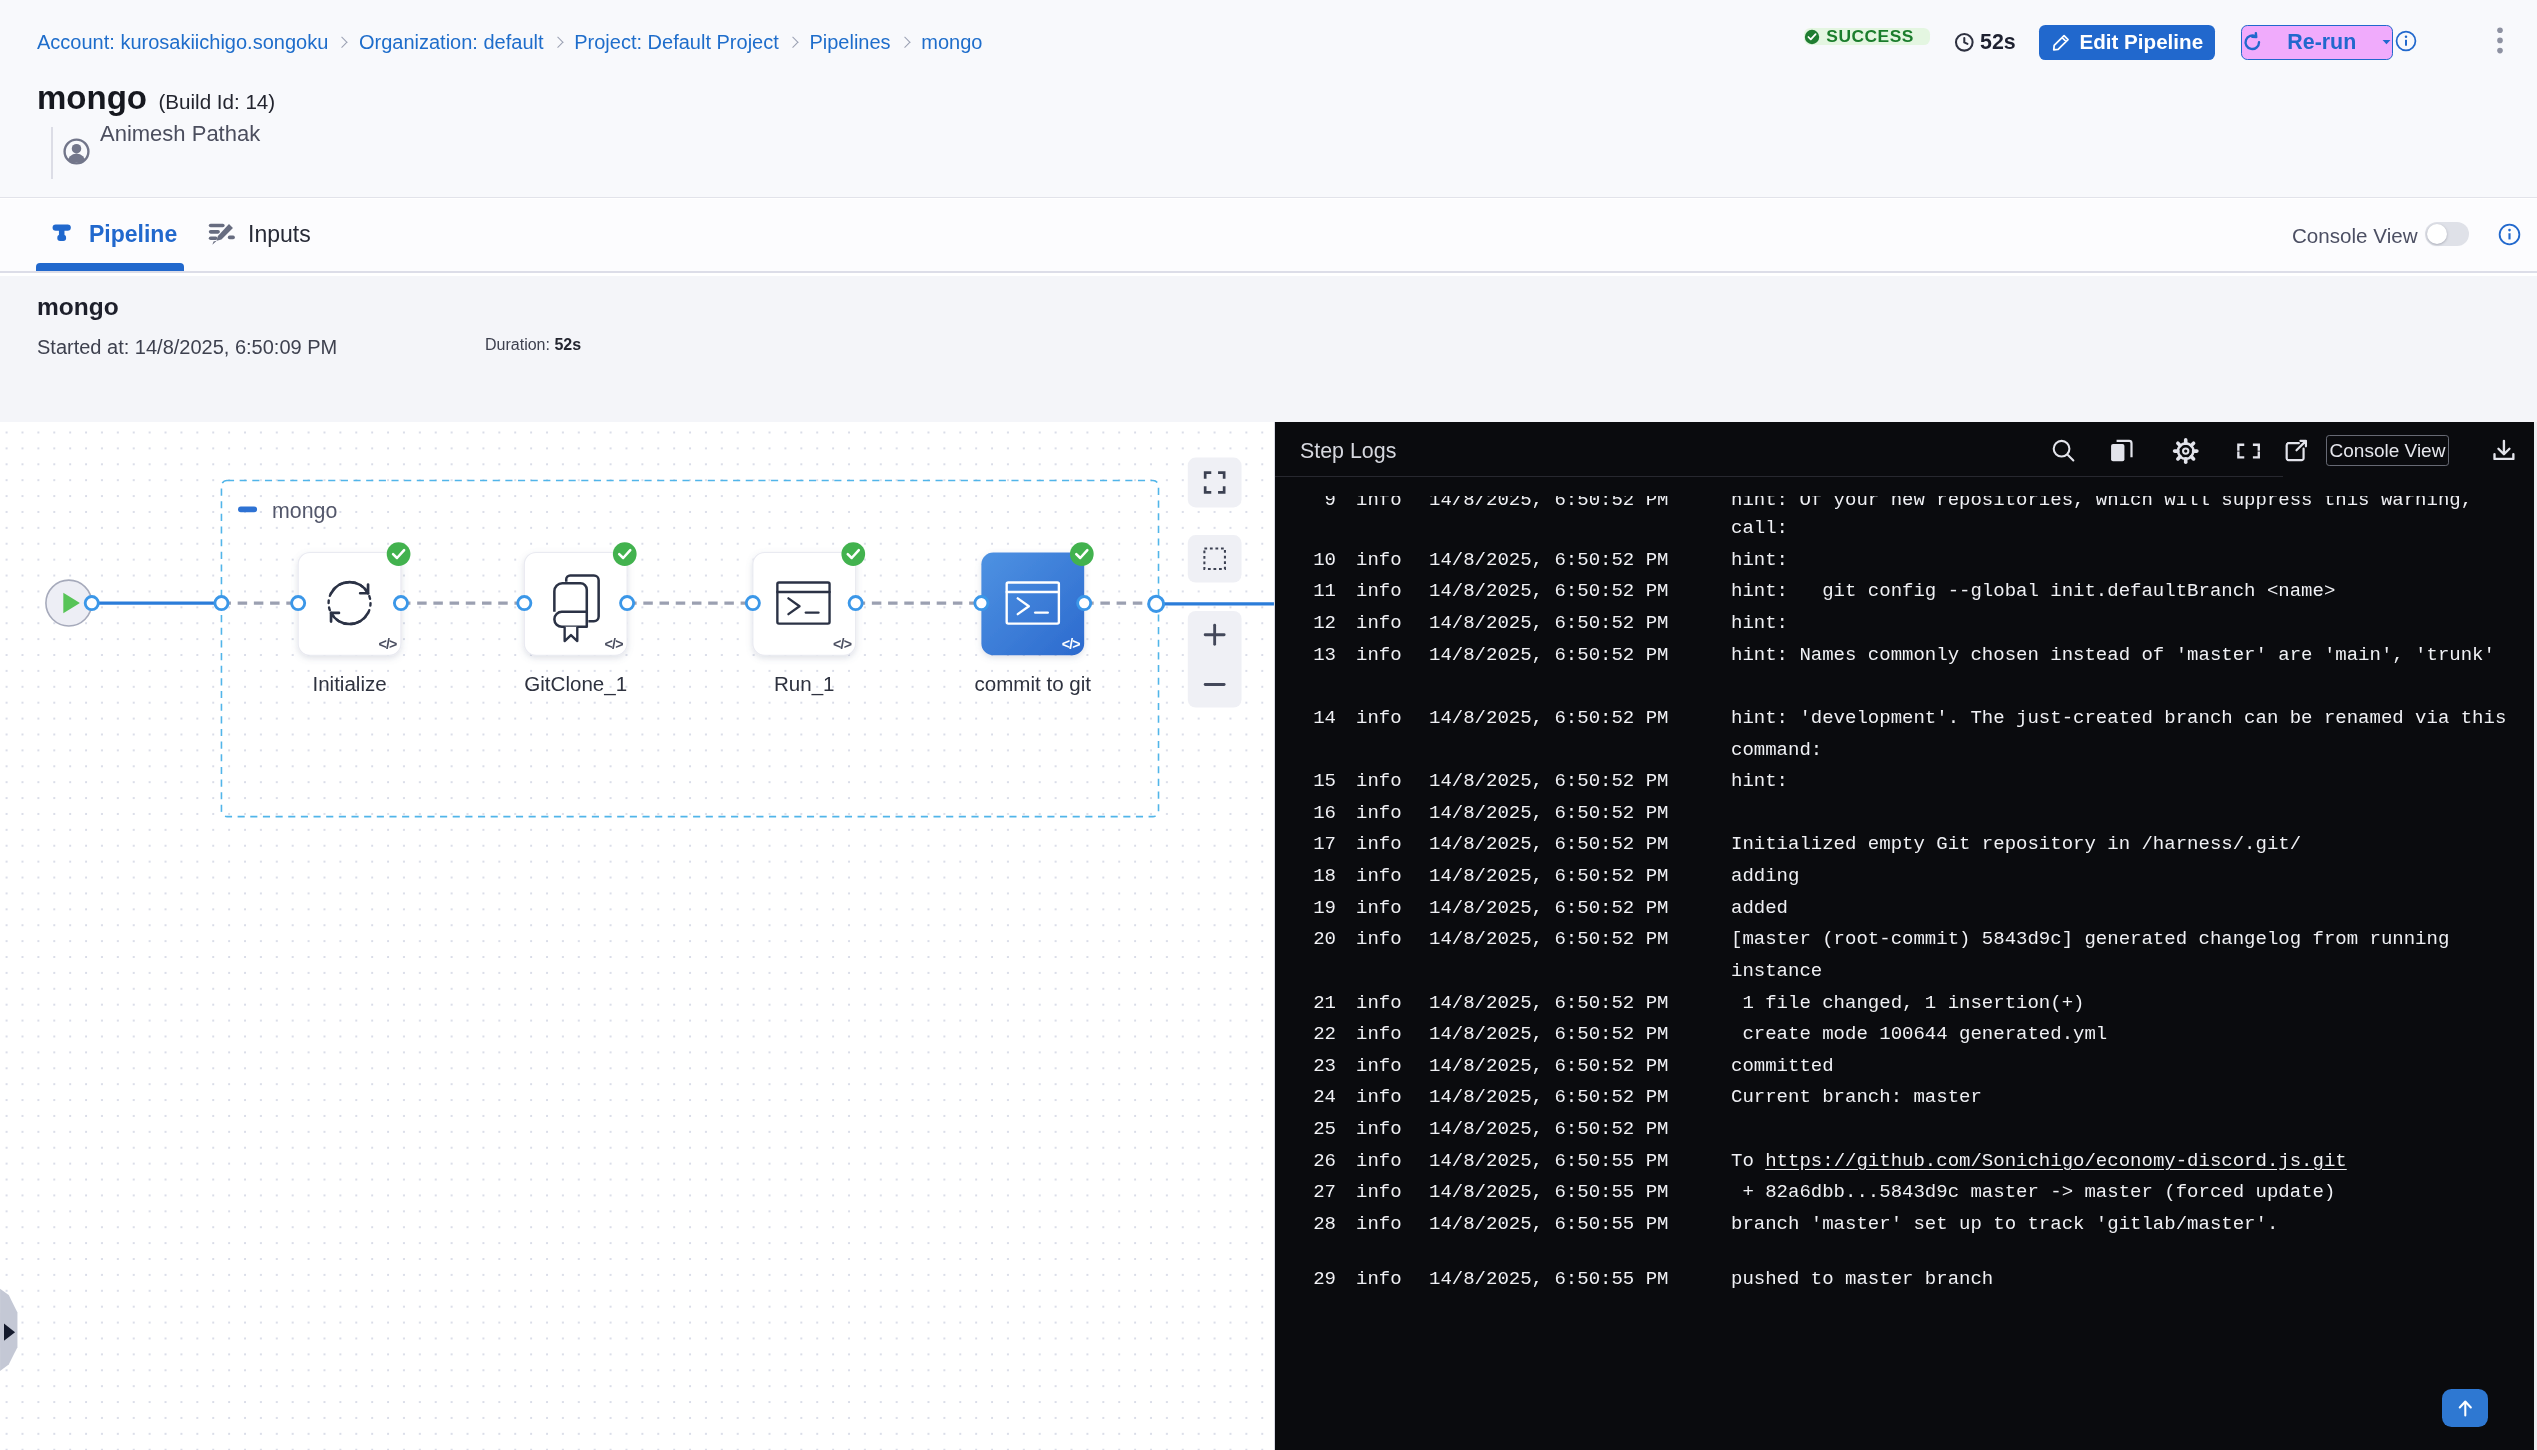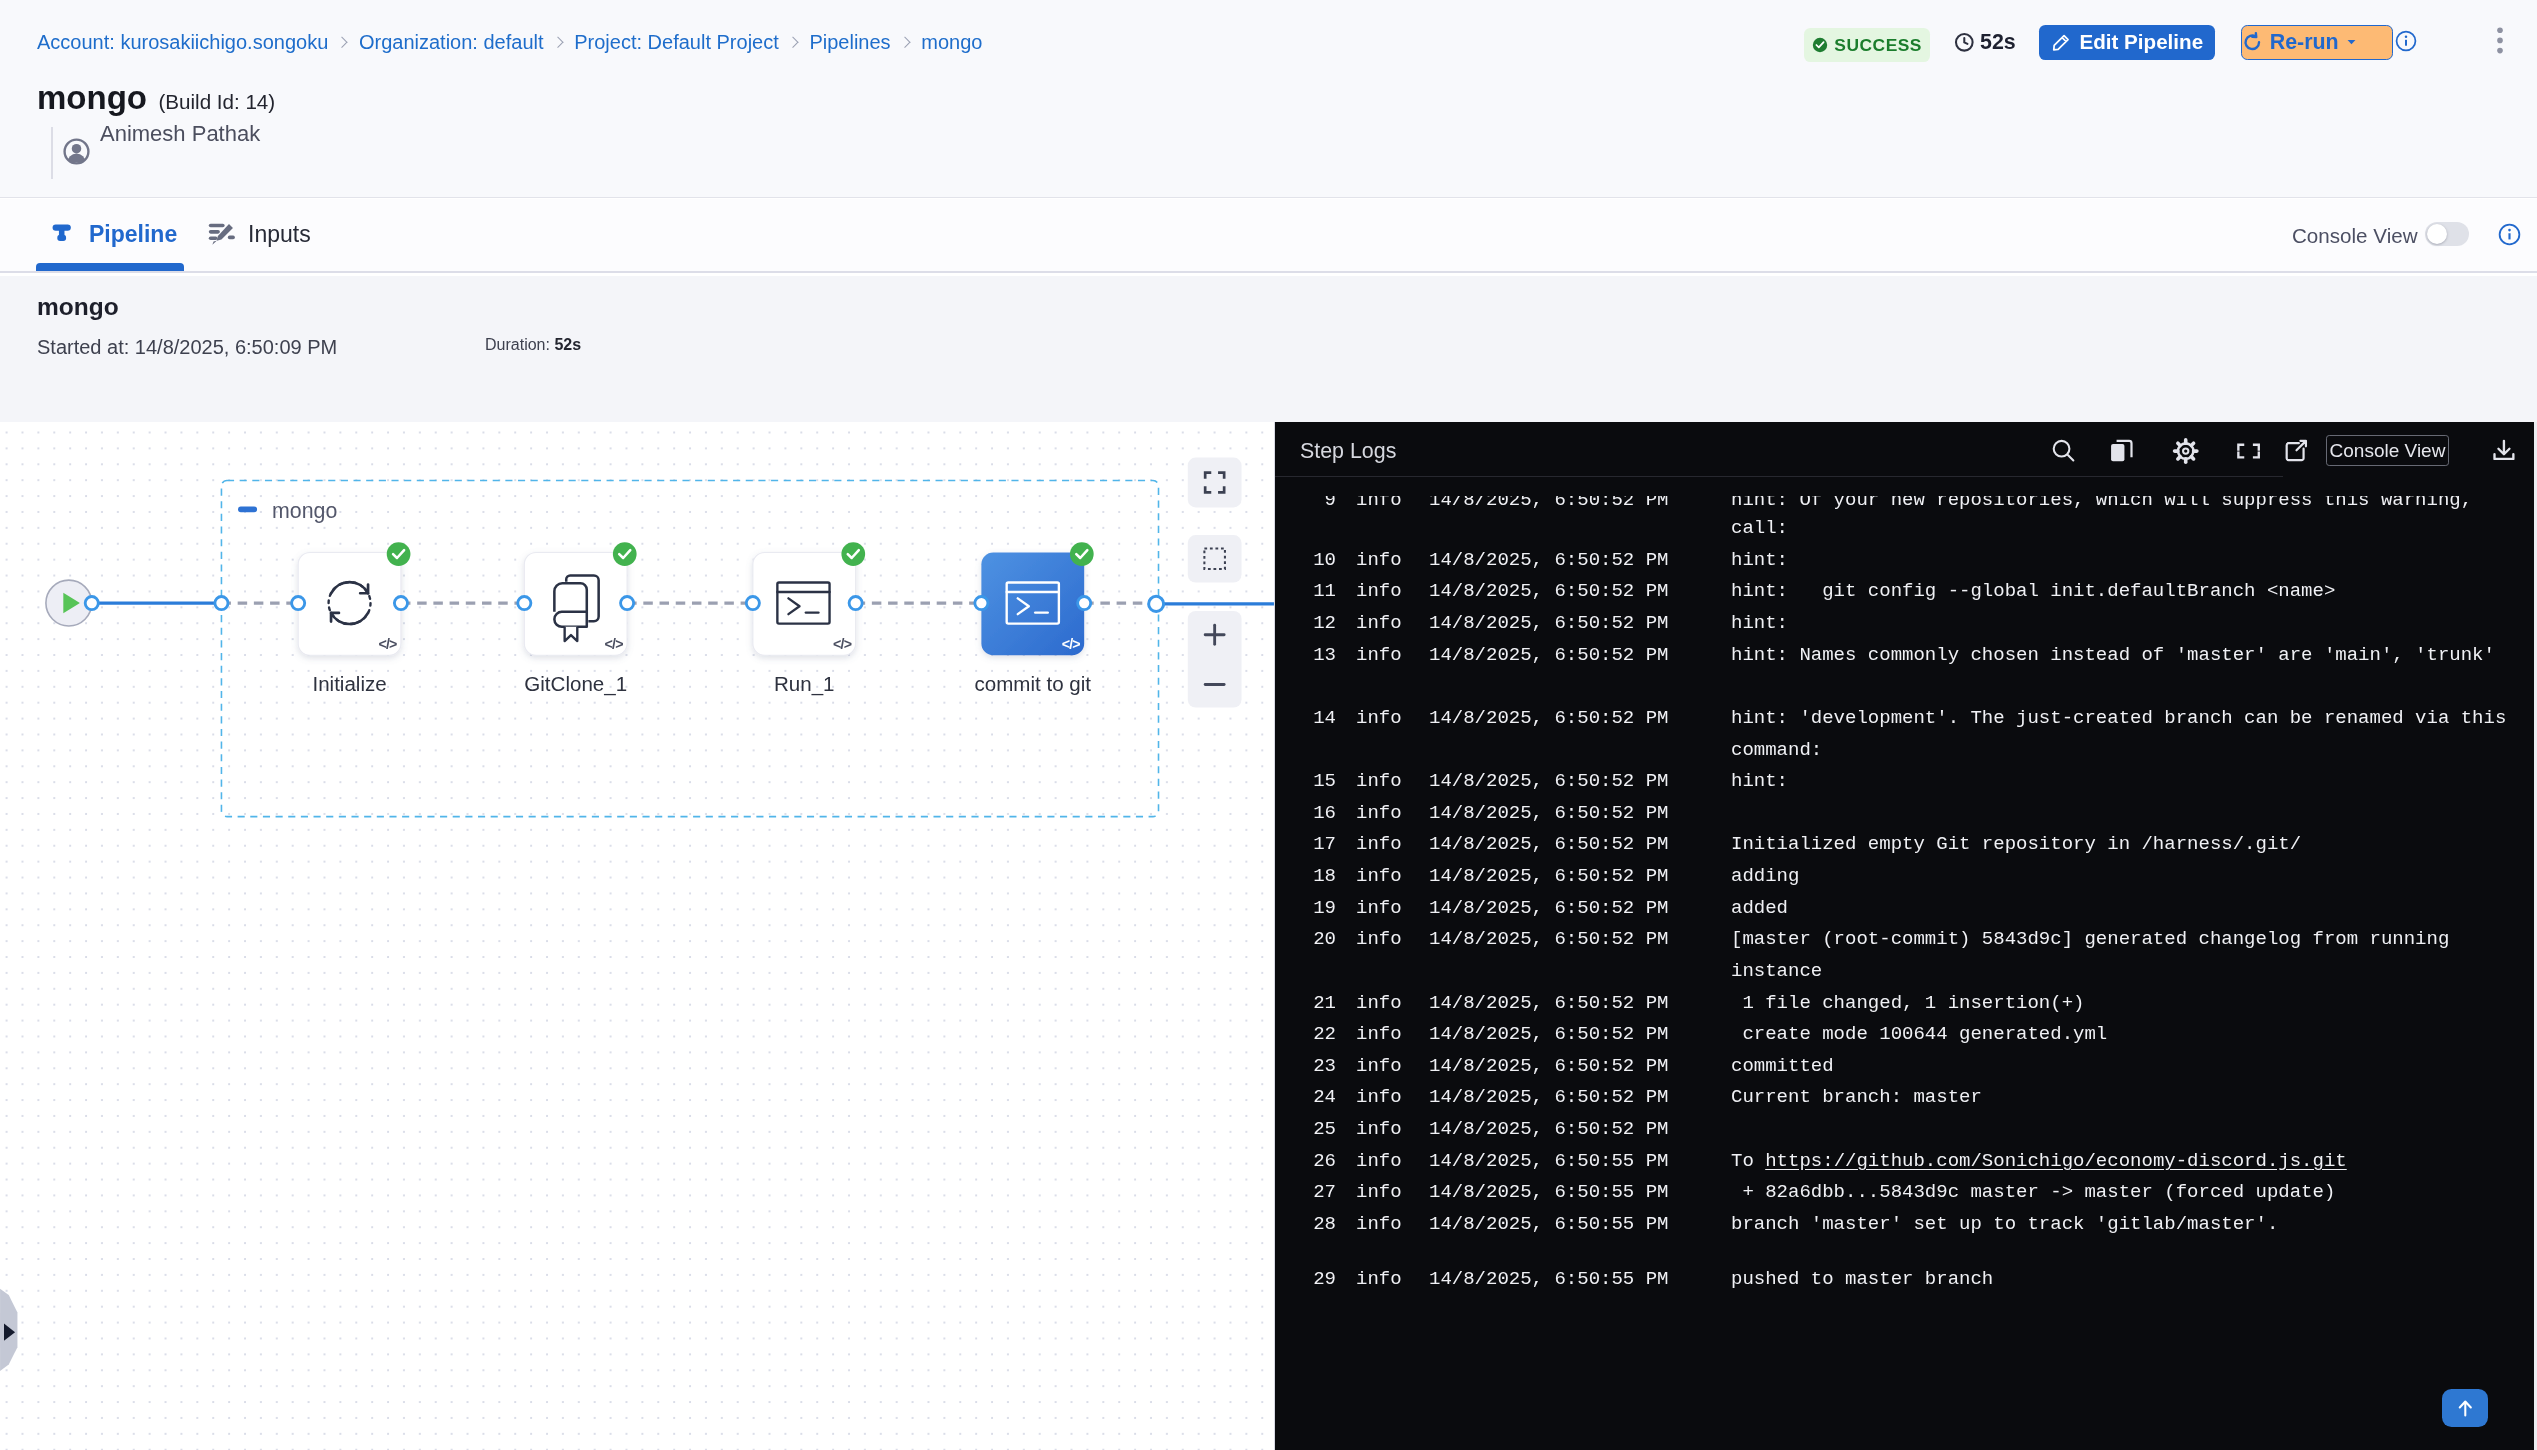--- a/index.html
+++ b/index.html
@@ -22,39 +22,39 @@
 .c2 { position:absolute; left:81px; }
 .c3 { position:absolute; left:154px; }
 .c4 { position:absolute; left:456px; width:795px; }
 .lk { text-decoration:underline; text-underline-offset:3.2px; }
 </style></head>
 <body>
 <div id="header">
   <div class="abs" style="left:37px;top:31px;font-size:20px;white-space:nowrap">
     <span class="crumb">Account: kurosakiichigo.songoku</span><span class="sep"></span><span class="crumb">Organization: default</span><span class="sep"></span><span class="crumb">Project: Default Project</span><span class="sep"></span><span class="crumb">Pipelines</span><span class="sep"></span><span class="crumb">mongo</span>
   </div>
-  <div class="abs" style="left:1804px;top:28px;width:126px;height:34px;background:#e4f6e1;border-radius:6.3px;display:flex;align-items:center;justify-content:center;gap:6.3px">
+  <div class="abs" style="left:1804px;top:28px;width:126px;height:17px;background:#e4f6e1;border-radius:6.3px;display:flex;align-items:center;justify-content:flex-start;gap:6.3px">
     <svg width="16" height="16" viewBox="0 0 20 20">
         <circle cx="10" cy="10" r="9" fill="#1f7d31"></circle>
         <path d="M 5.5 10 L 8.5 13 L 14.5 6.5" stroke="#fff" stroke-width="2.2" fill="none" stroke-linecap="round" stroke-linejoin="round"></path>
       </svg>
       <span style="color:#1b7d2c;font-weight:bold;font-size:17.4px;letter-spacing:0.5px">SUCCESS</span>
   </div>
   <div class="abs" style="left:1954px;top:32px"><svg width="20.6" height="20.6" viewBox="0 0 26 26">
         <circle cx="13" cy="13" r="10.5" fill="none" stroke="#2e3140" stroke-width="2.6"></circle>
         <path d="M 13 7.5 L 13 13 L 17 15" fill="none" stroke="#2e3140" stroke-width="2.6" stroke-linecap="round"></path>
       </svg></div>
   <div class="abs" style="left:1980px;top:30px;font-size:21.4px;font-weight:bold;color:#1e2130">52s</div>
   <div class="abs" style="left:2039px;top:24.5px;width:176px;height:35px;background:#2168cd;border-radius:6.3px;display:flex;align-items:center;justify-content:center;gap:8px">
     <svg width="20.6" height="20.6" viewBox="0 0 26 26">
         <path d="M 16.5 4.5 L 21.5 9.5 L 9 22 L 3.5 22.5 L 4 17 Z M 14 7 L 19 12" fill="none" stroke="#fff" stroke-width="2.2" stroke-linejoin="round"></path>
       </svg>
       <span style="color:#fff;font-size:20.6px;font-weight:600">Edit Pipeline</span>
   </div>
-  <div class="abs" style="left:2241px;top:24.5px;width:152px;height:35px;border:1.6px solid #2168cd;border-radius:6.3px;display:flex;align-items:center;justify-content:flex-start;gap:7.1px;background:#fdba74">
+  <div class="abs" style="left:2241px;top:24.5px;width:152px;height:35px;border:1.6px solid #2168cd;border-radius:6.3px;display:flex;align-items:center;justify-content:space-between;gap:7.1px;background:#f0abfc">
     <svg width="20.6" height="20.6" viewBox="0 0 26 26">
         <path d="M 21.5 13 A 8.5 8.5 0 1 1 17.5 5.8" fill="none" stroke="#2168cd" stroke-width="3" stroke-linecap="round"></path>
         <path d="M 17.5 1.5 L 18 6.5 L 13 6.2" fill="none" stroke="#2168cd" stroke-width="3" stroke-linecap="round" stroke-linejoin="round"></path>
       </svg>
       <span style="color:#2168cd;font-size:21.4px;font-weight:bold">Re-run</span>
       <svg width="11" height="8" viewBox="0 0 14 10">
         <path d="M 2 2.5 L 7 8 L 12 2.5 Z" fill="#2168cd"></path>
       </svg>
   </div>
   <div class="abs" style="left:2395px;top:30px"><svg width="22" height="22" viewBox="0 0 28 28">

